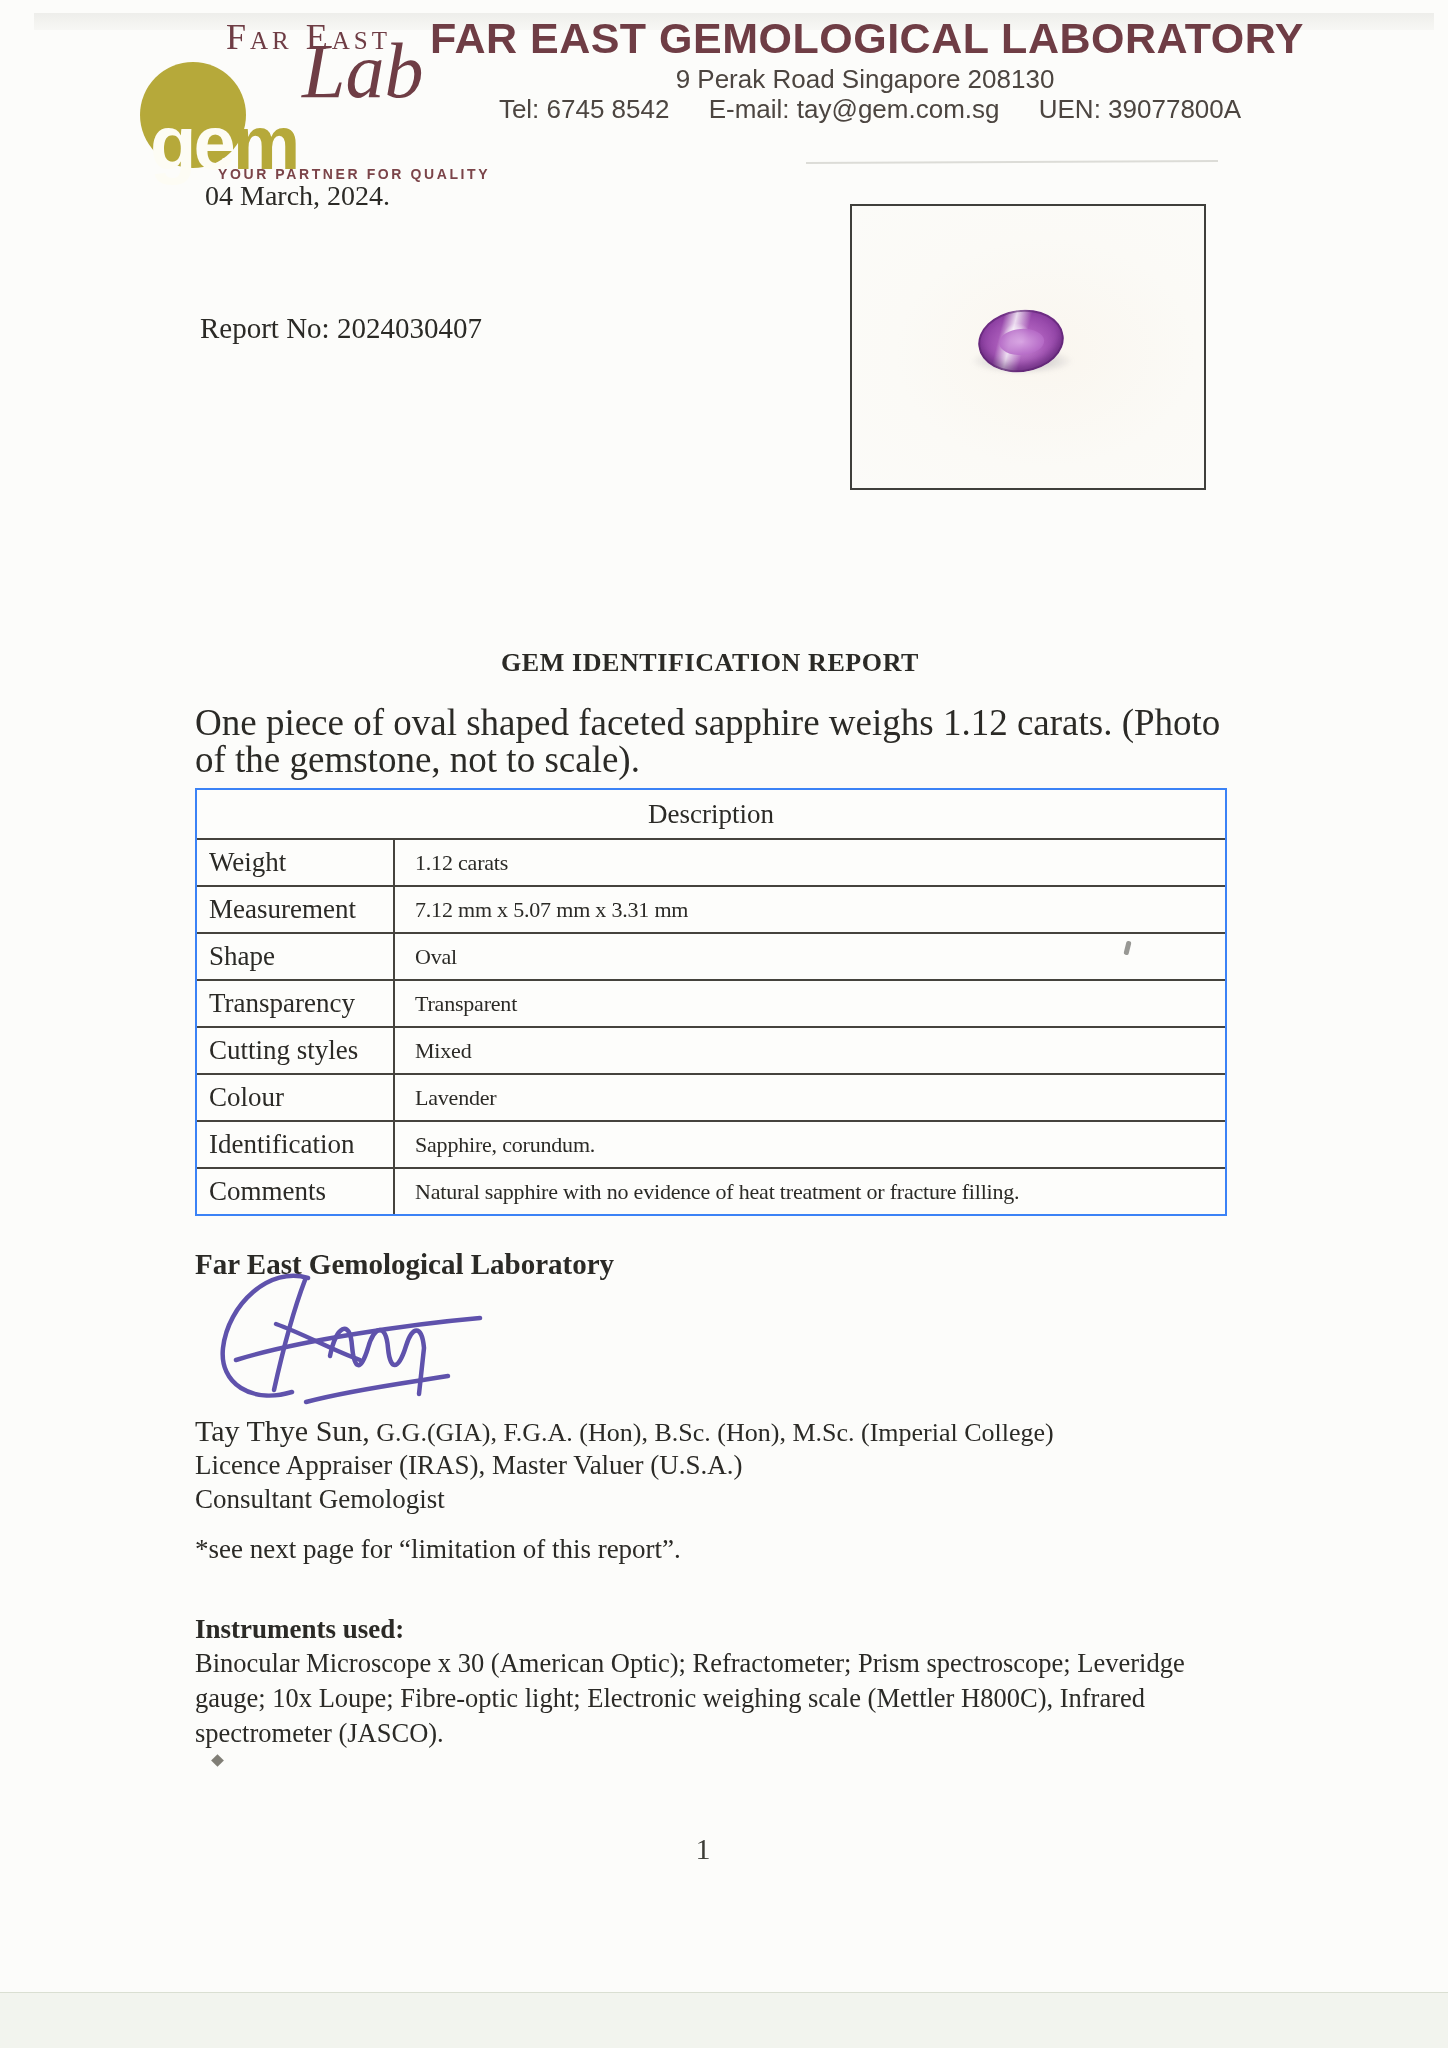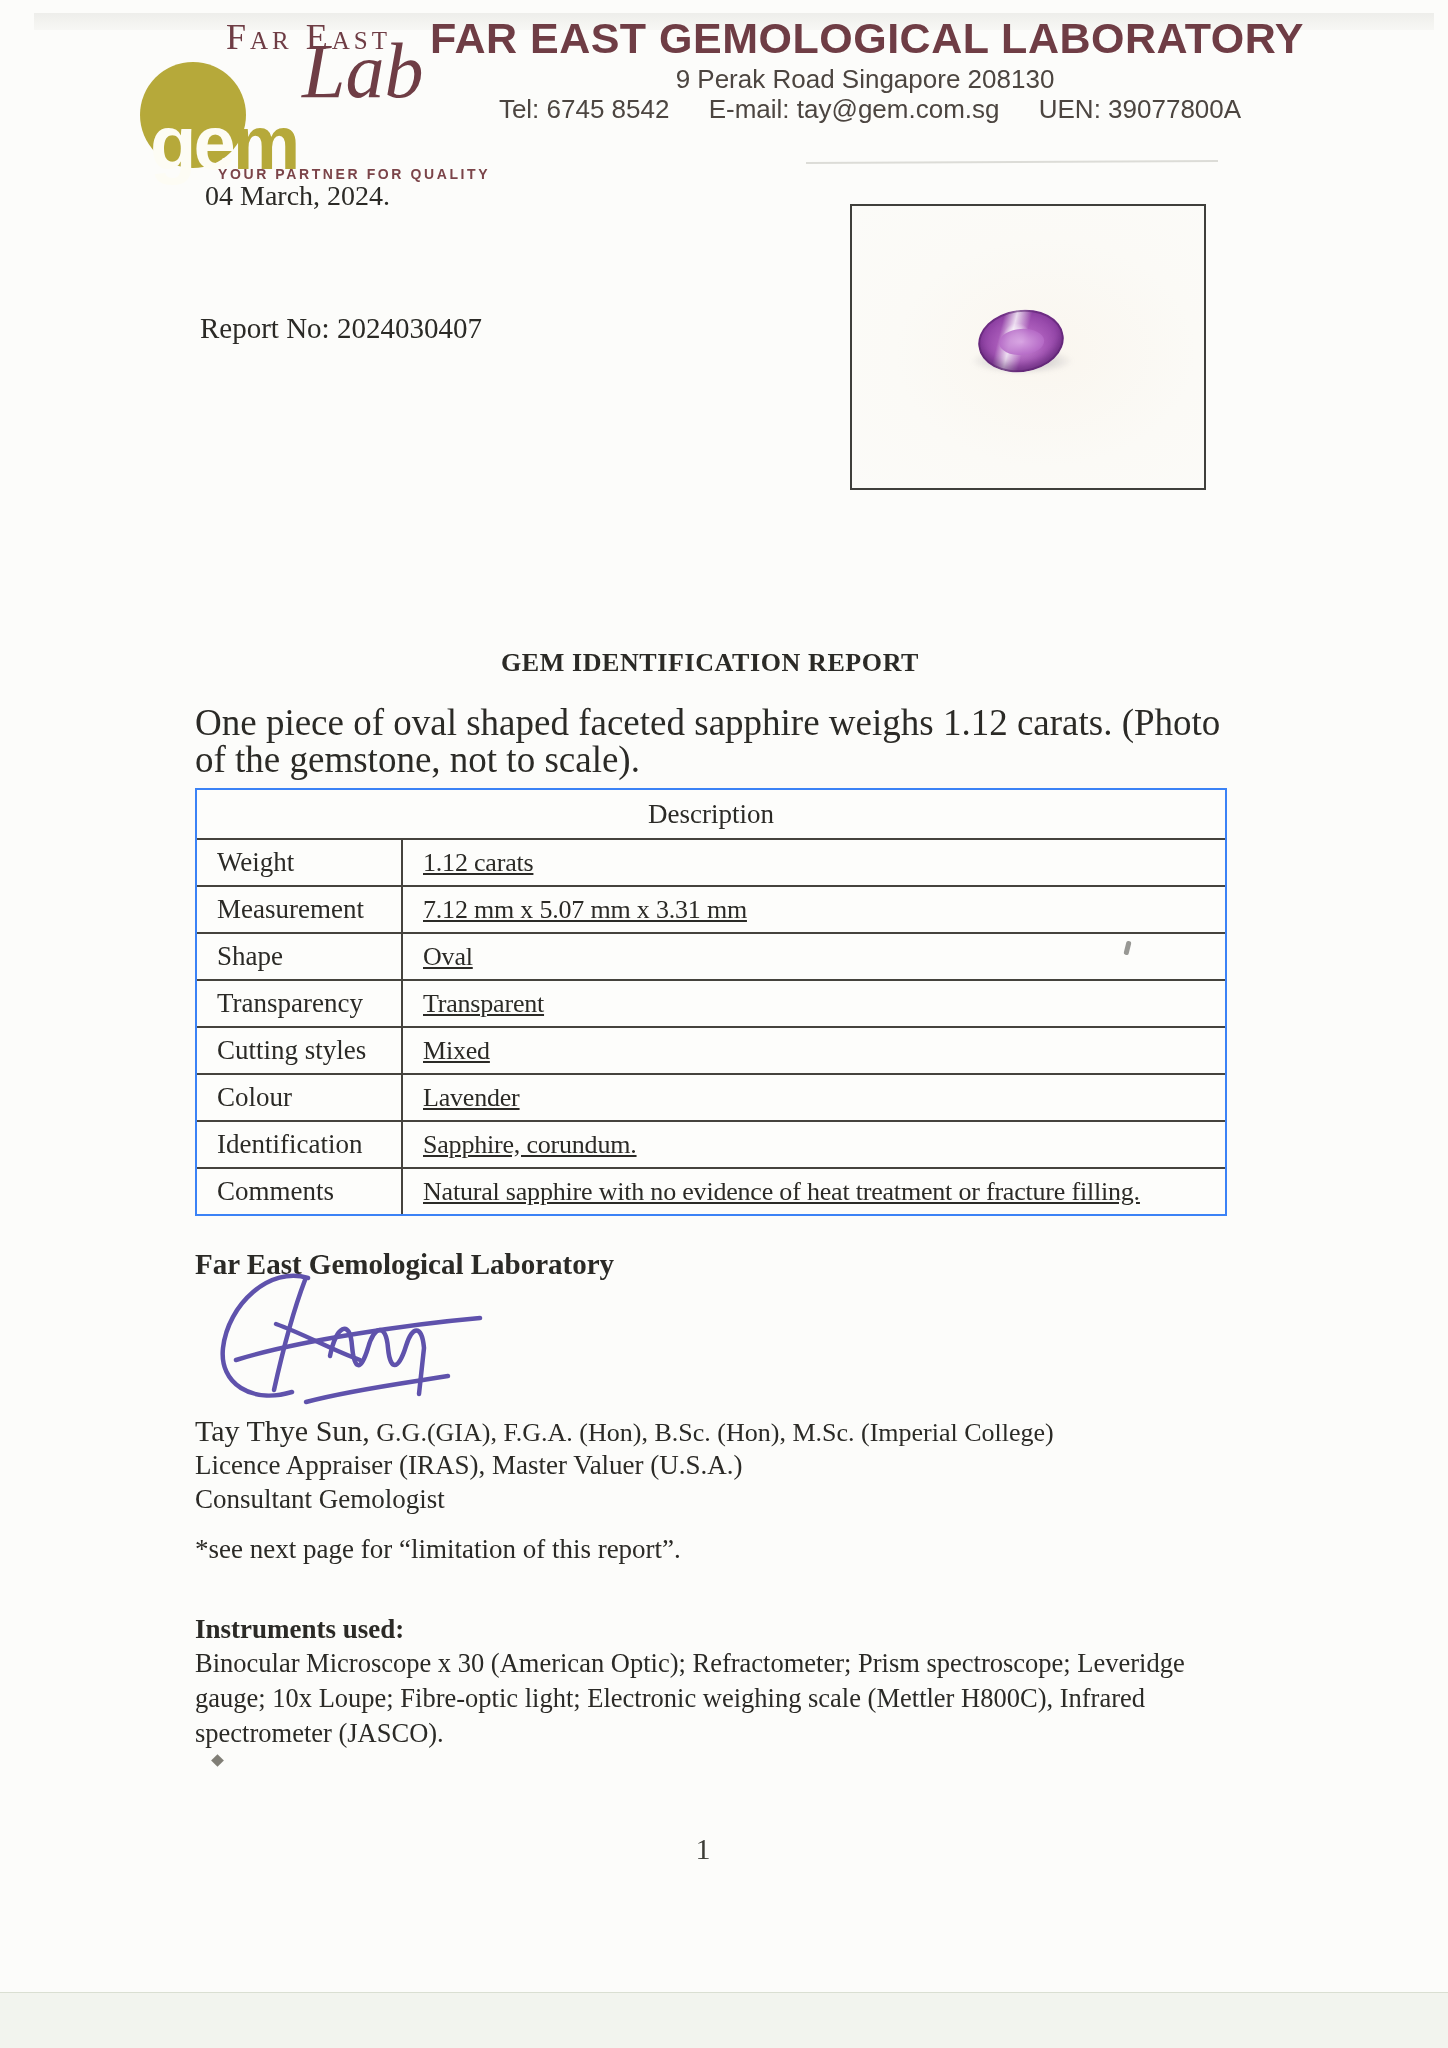--- a/index.html
+++ b/index.html
@@ -80,24 +80,24 @@
   .content{position:absolute;left:195px;width:1030px;}
   .report-title{top:648px;text-align:center;font-weight:bold;font-size:26px;letter-spacing:.6px;}
   .report-intro{top:704px;font-size:37px;line-height:37px;width:1042px;}
 
   .gtable{position:absolute;left:195px;top:788px;width:1028px;
     border:2px solid #3b82f6;background:rgba(255,255,255,.25);}
   .gtable .hrow{height:48px;display:flex;align-items:center;justify-content:center;
     border-bottom:2px solid #45433d;font-size:27px;}
   .gtable .row{display:flex;height:45px;border-bottom:2px solid #45433d;}
   .gtable .row:last-child{border-bottom:none;}
-  .cell-label{width:184px;border-right:2px solid #45433d;padding-left:20px;
+  .cell-label{width:184px;border-right:2px solid #45433d;padding-left:12px;
     display:flex;align-items:center;font-size:27px;white-space:nowrap;}
   .cell-value{flex:1;padding-left:20px;display:flex;align-items:center;
-    font-size:26px;letter-spacing:-.2px;white-space:nowrap;text-decoration:underline;}
+    font-size:22px;letter-spacing:-.2px;white-space:nowrap;}
 
   
   .sig-lab-name{position:absolute;left:195px;top:1248px;font-weight:bold;font-size:29px;}
   .sig-svg{position:absolute;left:208px;top:1262px;width:290px;height:152px;}
   .cred-1{position:absolute;left:195px;top:1414px;font-size:26px;white-space:nowrap;}
   .cred-1 .big{font-size:30px;}
   .cred-2{position:absolute;left:195px;top:1450px;font-size:27px;}
   .cred-3{position:absolute;left:195px;top:1484px;font-size:27px;}
   .footnote{position:absolute;left:195px;top:1534px;font-size:27px;}
 

